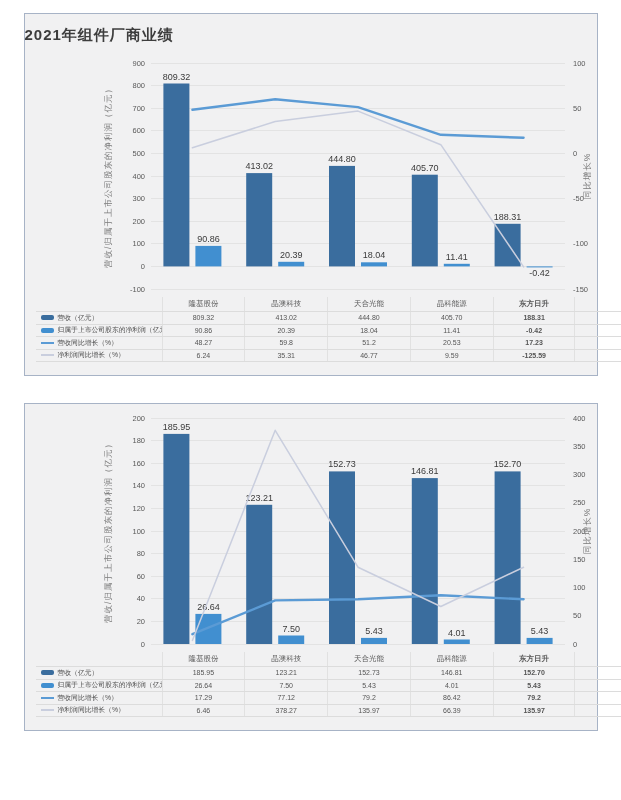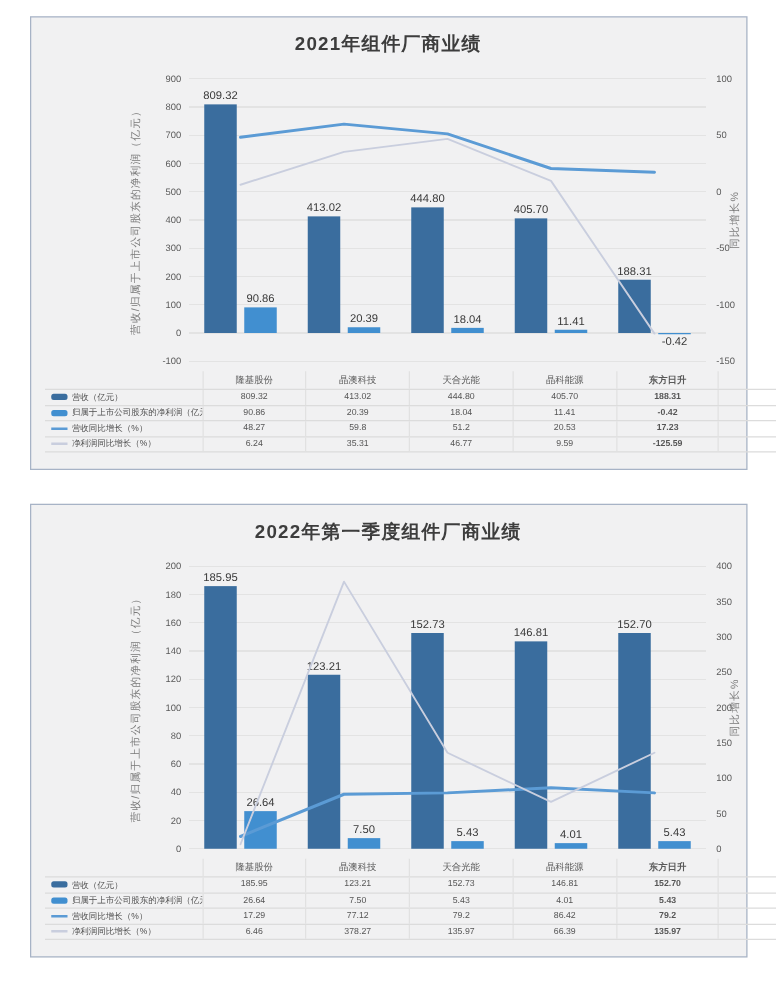--- a/index.html
+++ b/index.html
@@ -1,20 +1,20 @@
 <!DOCTYPE html>
 <html style="--bar-revenue: #3a6d9e; --bar-profit: #418fd0; --line-rev-growth: #5b9bd5; --line-profit-growth: #c9cede; --grid: #e3e3e3; --panel-bg: #f1f1f2; --panel-border: #a7b3c6;"><head>
 <meta charset="utf-8">
 <style>
   html,body{margin:0;padding:0;background:#ffffff;font-family:"Liberation Sans",sans-serif;}
   .page{width:621px;height:800px;background:#ffffff;overflow:hidden;}
   .panel{width:572px;margin:0 auto;background:#f1f1f2;border:1px solid #a7b3c6;box-sizing:content-box;}
   .panel-1{margin-top:13px;}
   .panel-2{margin-top:27px;}
-  .ptitle{text-align:center;font-size:15px;font-weight:bold;color:#3d3d3d;padding:12px 0 4px 0;letter-spacing:1px;}
+  .ptitle{font-size:15px;font-weight:bold;color:#3d3d3d;padding:12px 0 4px 0;letter-spacing:1px;}
   svg.chart{display:block;}
   svg .tick{font-size:7.5px;fill:#595959;font-family:"Liberation Sans",sans-serif;}
   svg .axis-title{font-size:8.5px;fill:#7a7a7a;font-family:"Liberation Sans",sans-serif;letter-spacing:1px;}
   svg .bar-label{font-size:9px;fill:#3a3a3a;font-family:"Liberation Sans",sans-serif;}
   .dtable{width:614px;margin:0 11px;}
   .trow{display:grid;grid-template-columns:126px repeat(5,82.8px) 1fr;border-bottom:1px solid #dcdcdc;align-items:center;}
   .cat-row{height:14px;}
   .data-row{height:11.5px;}
   .lcell{padding-left:5px;font-size:6.8px;color:#4f4f4f;white-space:nowrap;overflow:hidden;display:flex;align-items:center;}
   .vcell{text-align:center;font-size:7px;color:#555555;border-left:1px solid #e1e1e1;height:100%;display:flex;align-items:center;justify-content:center;}
@@ -151,21 +151,20 @@
         <div class="vcell">46.77</div>
         <div class="vcell">9.59</div>
         <div class="vcell last">-125.59</div>
         <div class="rspace"></div>
       </div>
     </div>
     <div class="tbl-pad"></div>
   </section>
 
   <section class="panel panel-2">
-    <div class="ptitle">2022年第一季度组件厂商业绩</div>
     <svg class="chart" id="chart1" width="572" height="248" viewBox="0 0 572 248">
         <line x1="126" y1="240.0" x2="540" y2="240.0" stroke="#e3e3e3" stroke-width="1" shape-rendering="crispEdges"></line>
         <text class="tick" x="120" y="242.5" text-anchor="end">0</text>
         <line x1="126" y1="217.4" x2="540" y2="217.4" stroke="#e3e3e3" stroke-width="1" shape-rendering="crispEdges"></line>
         <text class="tick" x="120" y="219.9" text-anchor="end">20</text>
         <line x1="126" y1="194.8" x2="540" y2="194.8" stroke="#e3e3e3" stroke-width="1" shape-rendering="crispEdges"></line>
         <text class="tick" x="120" y="197.3" text-anchor="end">40</text>
         <line x1="126" y1="172.2" x2="540" y2="172.2" stroke="#e3e3e3" stroke-width="1" shape-rendering="crispEdges"></line>
         <text class="tick" x="120" y="174.7" text-anchor="end">60</text>
         <line x1="126" y1="149.6" x2="540" y2="149.6" stroke="#e3e3e3" stroke-width="1" shape-rendering="crispEdges"></line>

